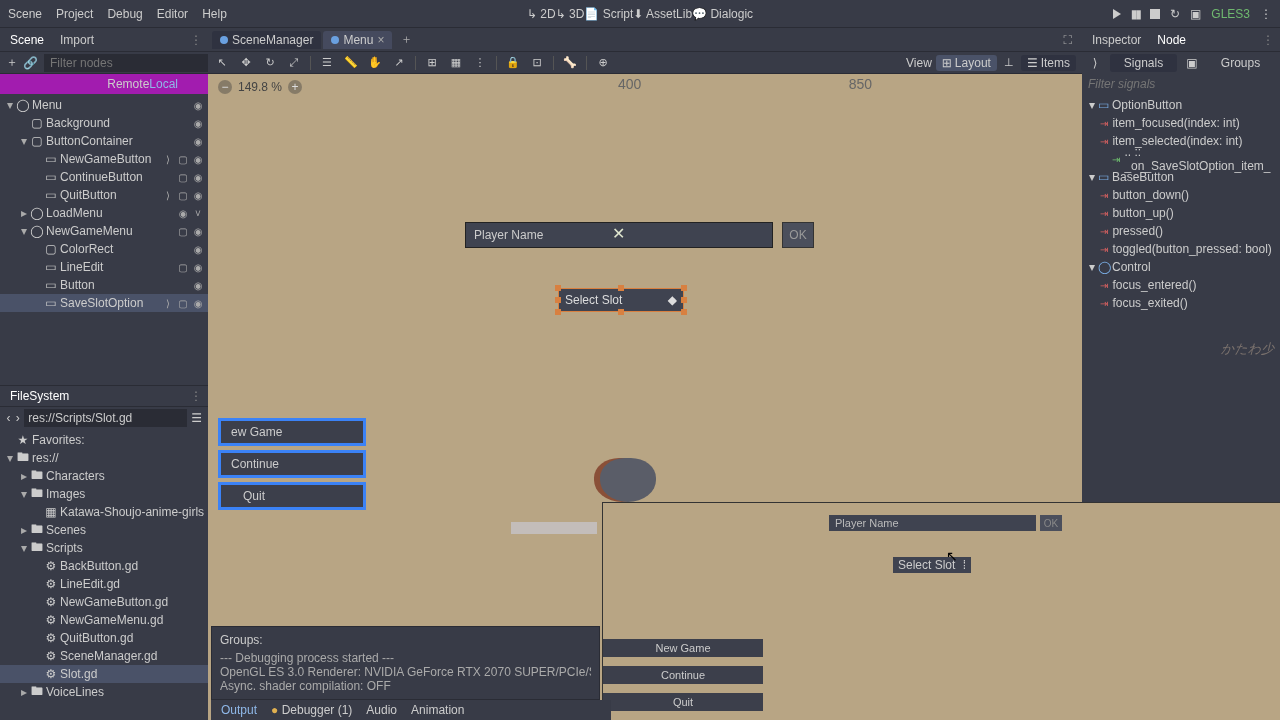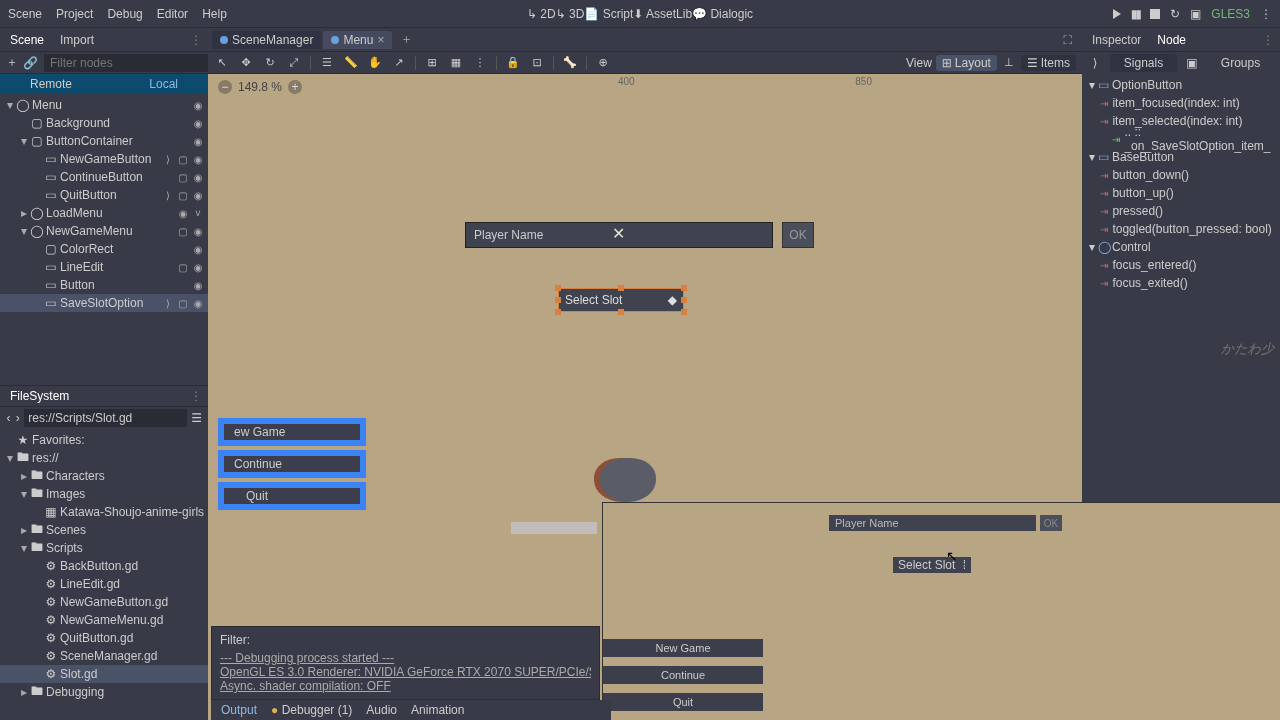--- a/index.html
+++ b/index.html
@@ -22,21 +22,21 @@
 .panel-tab-row { height: 24px; background: #383b47; display: flex; align-items: center; padding: 0 6px; gap: 8px; border-bottom: 1px solid #2a2c35; }
 .panel-tab { padding: 2px 4px; cursor: pointer; }
 .panel-tab.active { color: #fff; }
 .panel-collapse { margin-left: auto; color: #888; cursor: pointer; }
 
 .scene-tools { height: 22px; display: flex; align-items: center; padding: 0 6px; gap: 6px; background: #383b47; border-bottom: 1px solid #2a2c35; }
 .mini-ico { width: 14px; height: 14px; display: flex; align-items: center; justify-content: center; cursor: pointer; color: #ccc; }
 .filter-wrap { flex: 1; display: flex; align-items: center; }
 .filter-input { flex: 1; background: #2a2c35; border: none; color: #ccc; padding: 2px 6px; height: 18px; }
 
-.remote-local { height: 20px; display: flex; justify-content: space-between; padding: 0 30px; align-items: center; background: #0c4a6e; }
+.remote-local { height: 20px; display: flex; justify-content: flex-end; padding: 0 30px; align-items: center; background: #a21caf; }
 .local { color: #8fb8e8; }
 
 .tree { flex: 1; overflow: auto; background: #383b47; padding: 2px 0; }
 .tree-row { display: flex; align-items: center; height: 18px; padding-right: 4px; cursor: pointer; }
 .tree-row.selected { background: #4a5268; }
 .tree-row .tgl { width: 12px; text-align: center; color: #aaa; }
 .tree-row .ico { width: 14px; text-align: center; margin-right: 2px; }
 .tree-row .lbl { flex: 1; white-space: nowrap; overflow: hidden; }
 .tree-row .rico { display: flex; gap: 3px; color: #aaa; }
 .rico span { width: 12px; text-align: center; font-size: 10px; }
@@ -60,35 +60,35 @@
 .viewport-tools { height: 22px; background: #383b47; display: flex; align-items: center; padding: 0 6px; gap: 8px; border-bottom: 1px solid #2a2c35; }
 .vp-tool { width: 16px; height: 16px; display: flex; align-items: center; justify-content: center; cursor: pointer; color: #ccc; font-size: 11px; }
 .vp-sep { width: 1px; height: 14px; background: #555; }
 .vp-right { margin-left: auto; display: flex; gap: 4px; align-items: center; }
 .vp-chip { display: flex; align-items: center; gap: 3px; padding: 1px 6px; background: #2f3240; border-radius: 3px; cursor: pointer; }
 .vp-chip.active { background: #4a5268; }
 
 .viewport { flex: 1; position: relative; background: #b8a584; overflow: hidden; }
 .vp-zoom { position: absolute; top: 6px; left: 10px; display: flex; align-items: center; gap: 6px; color: #444; font-size: 11px; }
 .zoom-btn { width: 14px; height: 14px; border-radius: 50%; background: rgba(60,60,60,0.4); color: #ddd; display: flex; align-items: center; justify-content: center; cursor: pointer; }
-.ruler { position: absolute; color: #666; font-size: 10px; }
+.ruler { position: absolute; color: #666; font-size: 14px; }
 .player-name { position: absolute; left: 465px; top: 222px; width: 308px; height: 26px; background: #3f4350; border: 1px solid #222; color: #ccc; display: flex; align-items: center; padding: 0 8px; }
 .player-name-x { position: absolute; left: 612px; top: 224px; color: #dfe6cf; font-size: 16px; }
 .ok-btn { position: absolute; left: 782px; top: 222px; width: 32px; height: 26px; background: #4b4f5c; color: #999; display: flex; align-items: center; justify-content: center; border: 1px solid #333; }
 .select-slot-wrap { position: absolute; left: 558px; top: 288px; width: 126px; height: 24px; }
 .select-slot { width: 100%; height: 100%; background: #3f4350; border: 1px solid #d88040; color: #ddd; display: flex; align-items: center; padding: 0 6px; justify-content: space-between; }
 .handle { position: absolute; width: 6px; height: 6px; background: #d88040; }
 .menu-btns { position: absolute; left: 218px; top: 418px; width: 148px; }
-.menu-btn { height: 28px; background: #3c3f4b; color: #ccc; display: flex; align-items: center; padding: 0 10px; margin-bottom: 4px; border: 6px solid #3b82f6; }
+.menu-btn { height: 28px; background: #3c3f4b; color: #ccc; display: flex; align-items: center; padding: 0 10px; margin-bottom: 4px; border: 3px solid #3b82f6; }
 .sprite-char { position: absolute; left: 600px; top: 458px; width: 56px; height: 44px; background: #5a5d68; border-radius: 45% 45% 50% 50%; box-shadow: -6px 0 0 #8a5038; }
 
 
 .output-panel { position: absolute; left: 211px; bottom: 20px; width: 389px; background: #383b47; border: 1px solid #2a2c35; padding: 6px 8px; font-family: monospace; font-size: 11px; }
 .output-panel .hdr { color: #ccc; margin-bottom: 4px; }
-.output-panel .ln { color: #aaa; white-space: nowrap; overflow: hidden; text-decoration: underline; }
+.output-panel .ln { color: #aaa; white-space: nowrap; overflow: hidden; }
 .output-hl { position: absolute; left: 511px; bottom: 186px; width: 86px; height: 12px; background: rgba(200,200,210,0.7); }
 
 
 .game-win { position: absolute; right: 0; top: 502px; width: 678px; height: 218px; background: #b8a584; border-left: 1px solid #333; border-top: 1px solid #333; }
 .game-pn { position: absolute; left: 226px; top: 12px; width: 207px; height: 16px; background: #3f4350; color: #bbb; display: flex; align-items: center; padding: 0 6px; font-size: 11px; }
 .game-ok { position: absolute; left: 437px; top: 12px; width: 22px; height: 16px; background: #4b4f5c; color: #888; display: flex; align-items: center; justify-content: center; font-size: 10px; }
 .game-ss { position: absolute; left: 290px; top: 54px; width: 78px; height: 16px; background: #3f4350; color: #ccc; display: flex; align-items: center; padding: 0 5px; font-size: 10px; justify-content: space-between; }
 .game-menu { position: absolute; left: 0px; top: 136px; width: 160px; }
 .game-menu-btn { height: 18px; background: #3c3f4b; color: #ccc; display: flex; align-items: center; justify-content: center; margin-bottom: 9px; font-size: 11px; }
 .cursor { position: absolute; left: 946px; top: 548px; color: #000; font-size: 14px; pointer-events: none; }
@@ -350,21 +350,21 @@
           <span class="lbl">SceneManager.gd</span>
         </div>
       <div class="tree-row selected" style="padding-left:32px">
           <span class="tgl"></span>
           <span class="ico">⚙</span>
           <span class="lbl">Slot.gd</span>
         </div>
       <div class="tree-row" style="padding-left:18px">
           <span class="tgl">▸</span>
           <span class="ico">🖿</span>
-          <span class="lbl">Debugging</span>
+          <span class="lbl">VoiceLines</span>
         </div>
     </div>
   </div>
 
   <div class="center-col">
     <div class="scene-tabs">
       <div class="scene-tab">
           <span class="dot"></span>
           <span>SceneManager</span>
         </div>
@@ -426,20 +426,23 @@
       <span class="panel-tab">Inspector</span>
       <span class="panel-tab active">Node</span>
       <span class="panel-collapse">⋮</span>
     </div>
     <div class="sig-tools">
       <span class="mini-ico">⟩</span>
       <span class="sig-btn active">Signals</span>
       <span class="mini-ico">▣</span>
       <span class="sig-btn">Groups</span>
     </div>
+    <div class="sig-filter">
+        <input placeholder="Filter signals" style="">
+      </div>
     <div class="sig-tree">
       <div class="sig-grp">
           <span class="tgl">▾</span>
           <span class="ico">▭</span>
           <span>OptionButton</span>
         </div>
       <div class="sig-item">
           <span class="arr">⇥</span>
           <span>item_focused(index: int)</span>
         </div>
@@ -510,21 +513,21 @@
 </div>
 <div class="menu-btns">
   <div class="menu-btn">ew Game</div>
   <div class="menu-btn">Continue</div>
   <div class="menu-btn" style="padding-left:22px">Quit</div>
 </div>
 <div class="sprite-char"></div>
 
 <div class="output-hl"></div>
 <div class="output-panel">
-  <div class="hdr">Filter:</div>
+  <div class="hdr">Groups:</div>
   <div class="ln">--- Debugging process started ---</div>
   <div class="ln">OpenGL ES 3.0 Renderer: NVIDIA GeForce RTX 2070 SUPER/PCIe/SSE2</div>
   <div class="ln">Async. shader compilation: OFF</div>
 </div>
 
 <div class="game-win">
   <div class="game-pn">Player Name</div>
   <div class="game-ok">OK</div>
   <div class="game-ss">
       <span>Select Slot</span>

